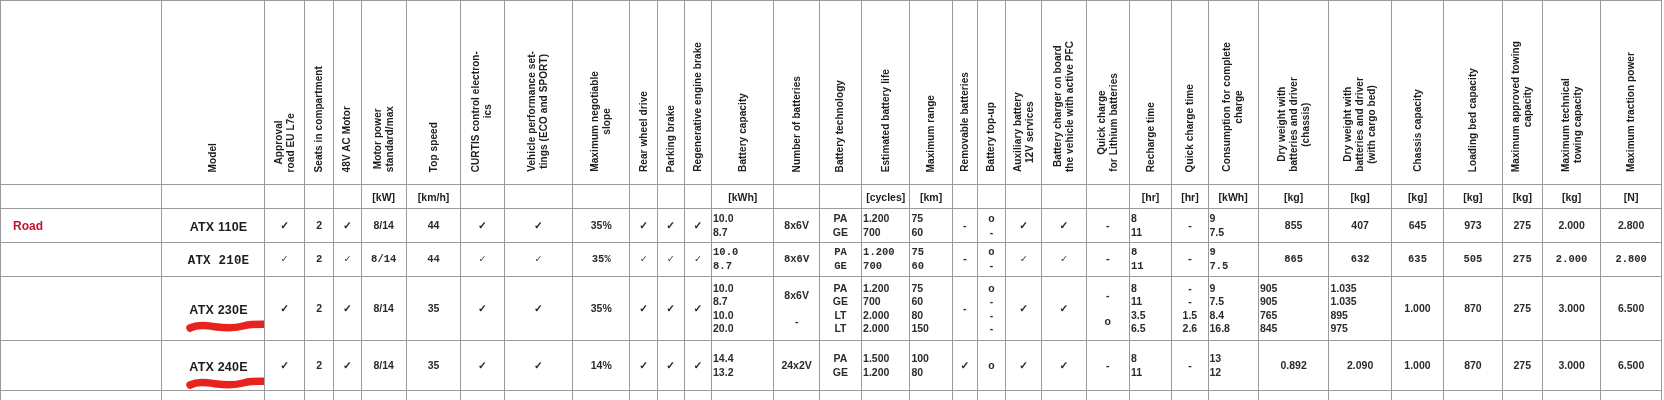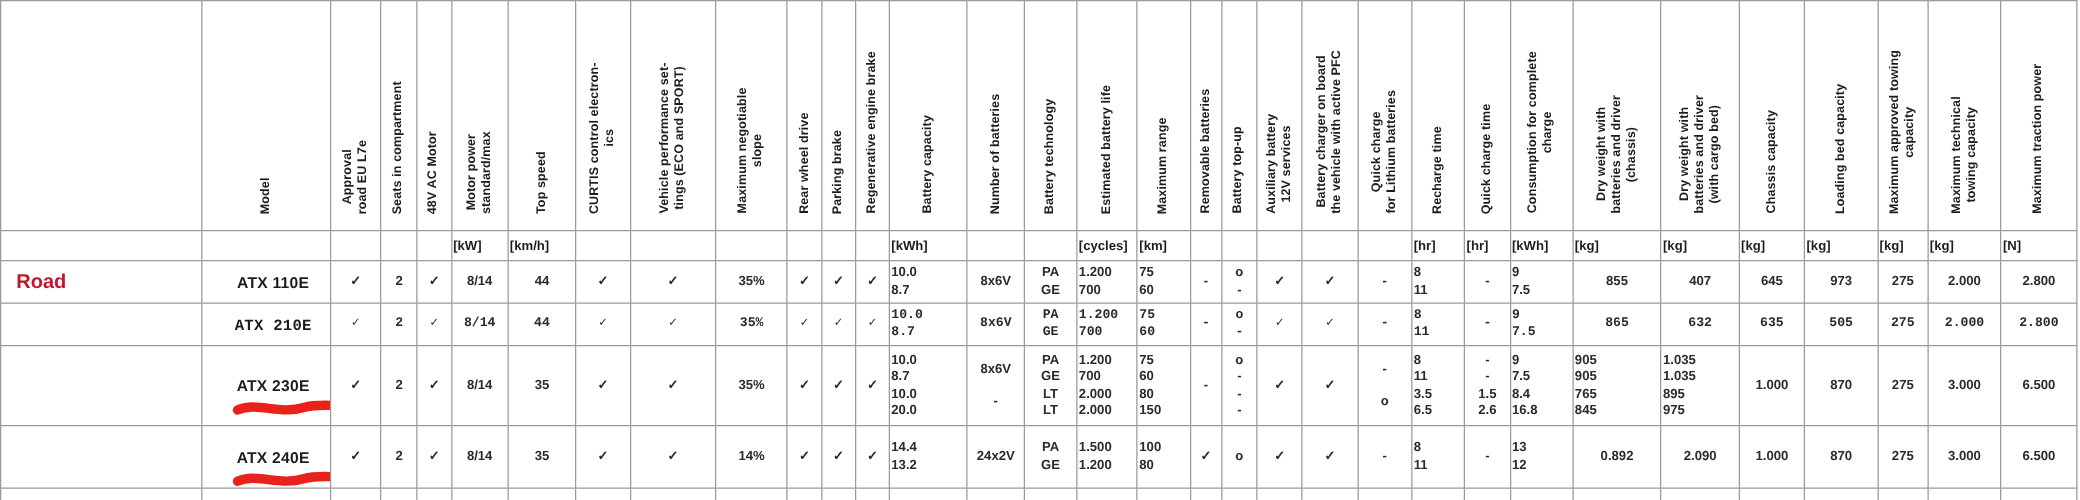--- a/index.html
+++ b/index.html
@@ -10,28 +10,28 @@
   }
   table.spec { border-collapse:collapse; table-layout:fixed; width:1662px; margin:0; }
   table.spec td { border:1px solid var(--border); overflow:hidden; }
 
   td.h { vertical-align:bottom; text-align:center; padding:4px 0 8px 0; }
   .vh {
     display:inline-block; writing-mode:vertical-rl; transform:rotate(180deg);
     white-space:pre-line; font-weight:bold; font-size:10px; line-height:1.2;
     color:var(--text); letter-spacing:0.1px;
   }
-  td.u { vertical-align:middle; font-weight:bold; font-size:10.5px; color:var(--text); }
+  td.u { text-align:center; vertical-align:middle; font-weight:bold; font-size:10.5px; color:var(--text); }
   td.v {
     text-align:center; vertical-align:middle; font-weight:bold; font-size:10.5px;
     color:#2b2b2b; white-space:pre-line; line-height:1.25; padding:2px 1px;
   }
   td.v.num-right { text-align:left; padding-right:12px; }
   td.cat { text-align:left; vertical-align:middle; padding-left:12px;
-    font-weight:bold; font-size:16px; color:var(--red); }
+    font-weight:bold; font-size:12px; color:var(--red); }
   td.model-cell { text-align:center; vertical-align:middle; padding-left:12px; }
   .model-wrap { position:relative; display:inline-block; }
   .model-text { font-weight:bold; font-size:12.5px; color:var(--text); letter-spacing:0.2px; white-space:nowrap; }
   .marker-svg { position:absolute; left:-4px; top:100%; margin-top:1px; pointer-events:none; }
 </style>
 </head>
 <body>
 
 <div class="page" style="--red: #c2142c; --marker: #e8231d; --border: #9a9a9a; --text: #1d1d1b;">
   <table class="spec">

